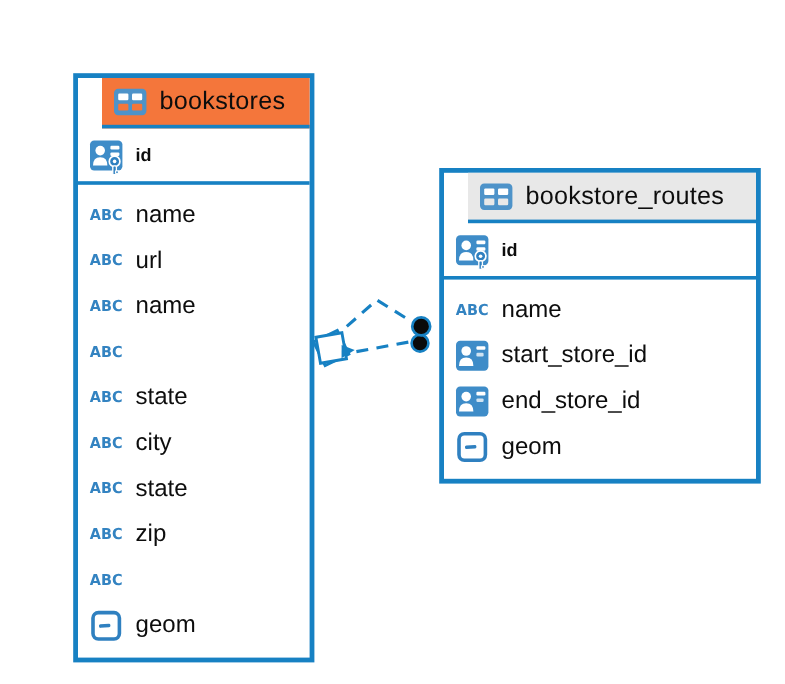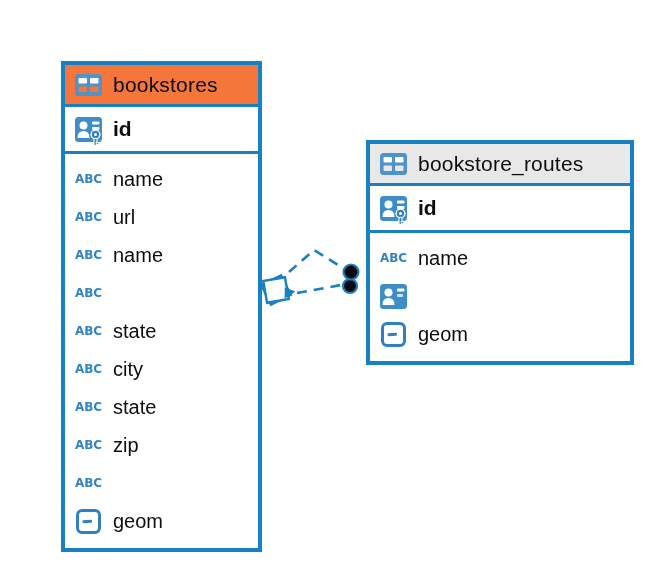--- a/index.html
+++ b/index.html
@@ -14,27 +14,27 @@
     border: 4px solid #1781C3;
   }
   #table-bookstores { left: 61px; top: 61px; width: 201px; --hdr: #F4763B; }
   #table-routes     { left: 366px; top: 140px; width: 268px; --hdr: #E8E8E8; }
 
   .card-header {
     display: flex; align-items: center; gap: 9px;
     height: 42px; padding: 0 8px;
     background: var(--hdr);
     border-bottom: 3px solid #1781C3;
-    font-size: 21px; font-weight: 500; letter-spacing: 0.2px;
+    font-size: 21px; font-weight: 500; letter-spacing: 0.2px; margin-left: 20px;
   }
   .pk-row {
     display: flex; align-items: center; gap: 9px;
     height: 47px; padding: 0 8px;
     border-bottom: 3px solid #1781C3;
-    font-size: 21px; font-weight: 700;
+    font-size: 15px; font-weight: 700;
   }
   .col-list { padding: 6px 12px 8px 0; }
   .col-row {
     display: flex; align-items: center; gap: 9px;
     height: 38px; padding: 0 8px;
     font-size: 20px; font-weight: 400;
   }
   .icon-slot { width: 31px; min-width: 31px; display: flex; justify-content: center; align-items: center; }
   .icon-slot svg { overflow: visible; display: block; }
 
@@ -194,20 +194,33 @@
       <div class="col-row">
         <span class="icon-slot">
           <svg width="27" height="25" viewBox="0 0 27 25">
             <rect x="0" y="0" width="27" height="25" rx="3.5" fill="#3E8CC8"></rect>
             <circle cx="8.5" cy="8.5" r="4" fill="#ffffff"></circle>
             <path d="M2.5 21 Q2.5 14 8.5 14 Q14.5 14 14.5 21 Z" fill="#ffffff"></path>
             <rect x="17" y="4.5" width="7.5" height="3" rx="1" fill="#ffffff"></rect>
             <rect x="17" y="10" width="6" height="3" rx="1" fill="#CFE3F2"></rect>
           </svg>
         </span>
+        <span>start_store_id</span>
+      </div>
+      <div class="col-row">
+        <span class="icon-slot">
+          <svg width="27" height="25" viewBox="0 0 27 25">
+            <rect x="0" y="0" width="27" height="25" rx="3.5" fill="#3E8CC8"></rect>
+            <circle cx="8.5" cy="8.5" r="4" fill="#ffffff"></circle>
+            <path d="M2.5 21 Q2.5 14 8.5 14 Q14.5 14 14.5 21 Z" fill="#ffffff"></path>
+            <rect x="17" y="4.5" width="7.5" height="3" rx="1" fill="#ffffff"></rect>
+            <rect x="17" y="10" width="6" height="3" rx="1" fill="#CFE3F2"></rect>
+          </svg>
+        </span>
+        <span>end_store_id</span>
       </div>
       <div class="col-row">
         <span class="icon-slot">
           <svg width="25" height="25" viewBox="0 0 25 25">
             <rect x="1.5" y="1.5" width="22" height="22" rx="4.5" fill="#ffffff" stroke="#2F80C0" stroke-width="3"></rect>
             <rect x="6.5" y="11" width="9.5" height="3" rx="1.2" fill="#2F80C0" transform="rotate(-4 11 12.5)"></rect>
           </svg>
         </span>
         <span>geom</span>
       </div>

